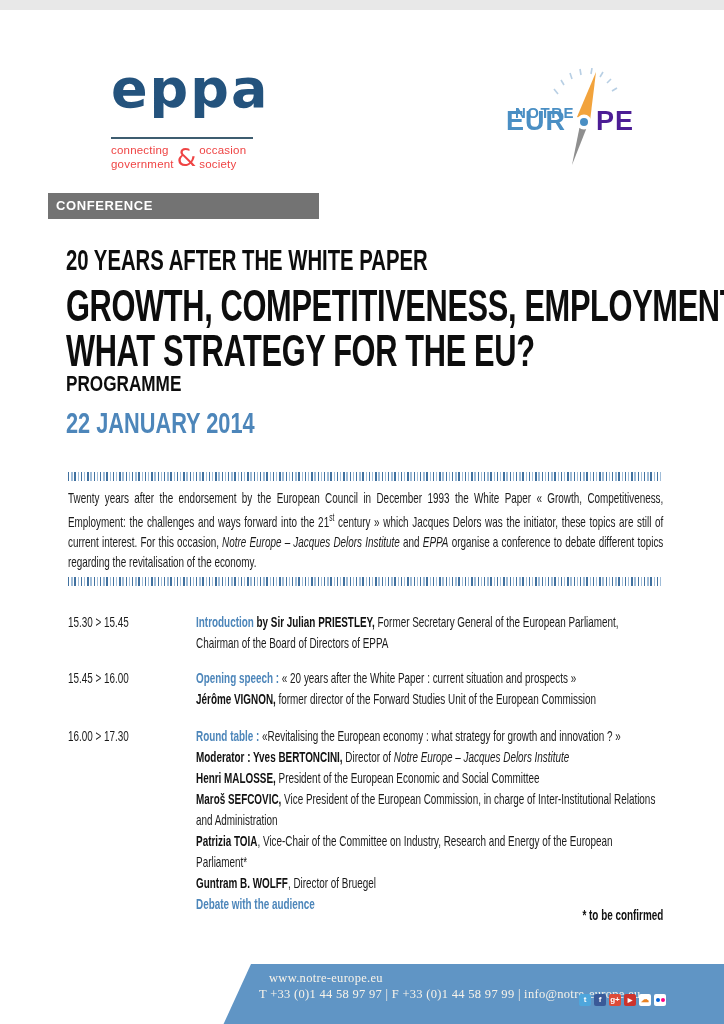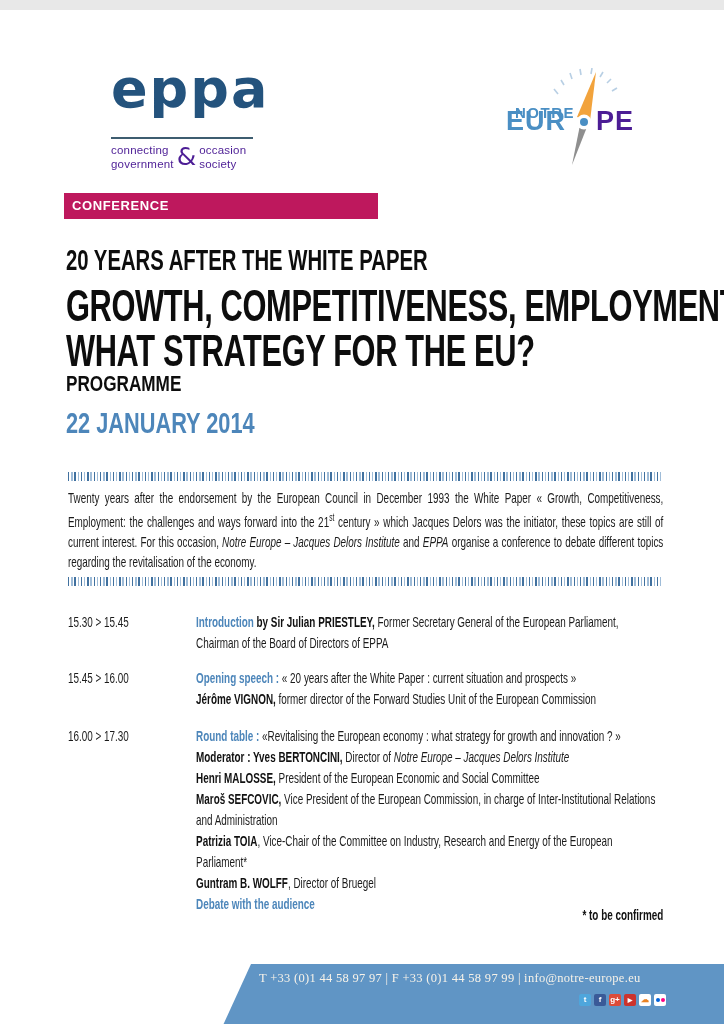--- a/index.html
+++ b/index.html
@@ -3,37 +3,37 @@
 <meta charset="utf-8">
 <style>
   html,body{margin:0;padding:0;background:#e8e8e8;}
   .page{position:relative;width:724px;height:1024px;margin:10px auto;background:#ffffff;
         overflow:hidden;font-family:"Liberation Sans",sans-serif;color:#111;}
 
   
   .eppa-word{position:absolute;left:111px;top:52px;font-family:"DejaVu Sans",sans-serif;
              font-weight:bold;font-size:54px;line-height:1;color:#24537d;letter-spacing:2px;}
   .eppa-rule{position:absolute;left:111px;top:127px;width:142px;height:2px;background:#3e5d70;}
-  .eppa-tagline{position:absolute;left:111px;top:134px;width:150px;display:flex;align-items:flex-start;
-                gap:3px;color:#4c1d95;}
+  .eppa-tagline{position:absolute;left:111px;top:134px;width:150px;display:flex;align-items:center;
+                gap:3px;color:#ef4444;}
   .eppa-tagline .col{font-size:11.5px;line-height:1.2;letter-spacing:0.2px;}
   .eppa-amp{font-family:"DejaVu Sans",sans-serif;font-size:25px;font-weight:400;line-height:1;}
 
   
   .notre-logo{position:absolute;left:460px;top:58px;width:230px;height:100px;}
   .ne-notre{position:absolute;left:55px;top:36px;font-size:15px;font-weight:bold;
             color:#4a8fc4;letter-spacing:1.5px;}
   .ne-eur{position:absolute;left:46px;top:38px;font-size:27px;font-weight:bold;color:#4a8fc4;letter-spacing:1px;}
   .ne-pe{position:absolute;left:136px;top:38px;font-size:27px;font-weight:bold;color:#4c1d95;letter-spacing:1px;}
   .ne-sub{position:absolute;left:4px;top:66px;font-size:12px;font-weight:bold;color:#4a8fc4;
           letter-spacing:0.2px;display:flex;gap:26px;white-space:nowrap;}
   .ne-needle{position:absolute;left:90px;top:0;}
 
   
-  .banner{position:absolute;left:64px;top:183px;width:314px;height:26px;background:#be185d;}
+  .banner{position:absolute;left:48px;top:183px;width:271px;height:26px;background:#737373;}
   .banner span{display:block;padding-left:8px;line-height:26px;font-size:13px;font-weight:bold;
                color:#fff;letter-spacing:0.6px;}
 
   
   .cond{transform-origin:0 0;white-space:nowrap;position:absolute;font-weight:bold;color:#0d0d0d;}
   .t-kicker{left:66px;top:234px;font-size:29px;transform:scaleX(0.70);}
   .t-line1{left:66px;top:271px;font-size:44px;letter-spacing:-0.5px;transform:scaleX(0.70);}
   .t-line2{left:66px;top:316px;font-size:44px;letter-spacing:-0.5px;transform:scaleX(0.70);}
   .t-prog{left:66px;top:361px;font-size:22px;transform:scaleX(0.78);}
   .t-date{left:66px;top:397px;font-size:29px;color:#4d86ba;transform:scaleX(0.75);}
@@ -163,20 +163,21 @@
         <p><span class="bold">Guntram B. WOLFF</span><span>, Director of Bruegel</span></p>
         <p><span class="blue">Debate with the audience</span></p>
       </div>
     </div>
   </div>
 
   <div class="note">* to be confirmed</div>
 
   <div class="footer">
     <div class="ftext">
+      <div class="l1">www.notre-europe.eu</div>
       <div class="l2">T +33 (0)1 44 58 97 97 | F +33 (0)1 44 58 97 99 | info@notre-europe.eu</div>
     </div>
     <div class="social">
         <span class="sico" style="background: rgb(78, 166, 220); color: rgb(255, 255, 255);">t</span>
         <span class="sico" style="background: rgb(58, 90, 152); color: rgb(255, 255, 255);">f</span>
         <span class="sico" style="background: rgb(221, 75, 57); color: rgb(255, 255, 255);">g+</span>
         <span class="sico" style="background: rgb(204, 51, 45); color: rgb(255, 255, 255); font-size: 6px;">▶</span>
         <span class="sico" style="background: rgb(255, 255, 255); color: rgb(233, 131, 37);">☁</span>
         <span class="sico" style="background: rgb(255, 255, 255);">
           <span class="dot" style="background: rgb(0, 99, 220);"></span>

